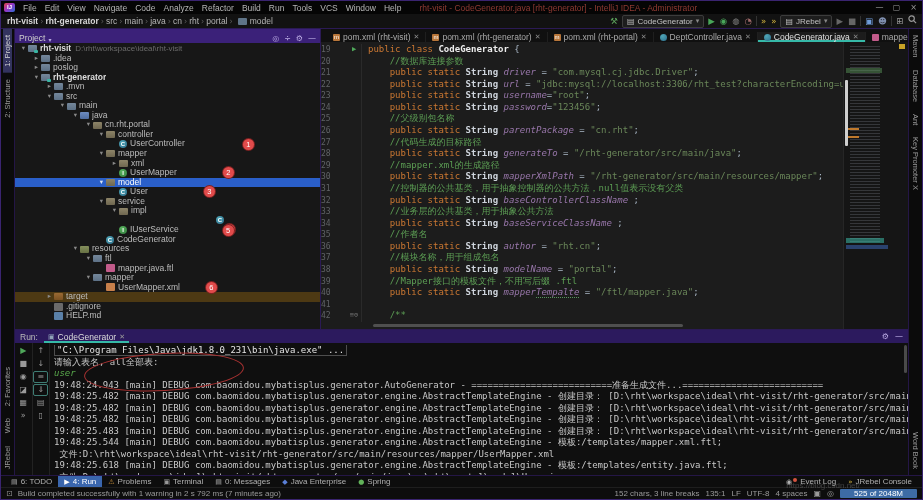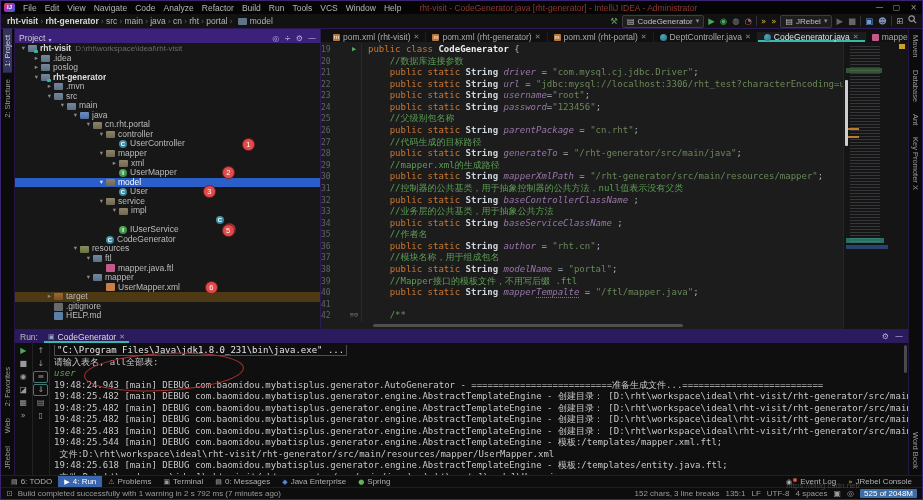--- a/index.html
+++ b/index.html
@@ -144,21 +144,21 @@
   .tw-item.active{background:#3a66ad;color:#fff;}
   .tw-item .icon{font-size:7px;}
   .tw-right{margin-left:auto;display:flex;}
   .evt-dot{width:4px;height:4px;border-radius:50%;background:#d4533f;margin-left:-2px;margin-top:-4px;}
 
   .statusbar{height:11px;background:#0d0d0d;border-top:1px solid #1e1e1e;display:flex;align-items:center;
     font-size:8px;color:#9a9a9a;flex:0 0 auto;padding:0 5px;position:relative;}
   .sb-left-icon{font-size:8px;margin-right:5px;color:#8a8a8a;}
   .sb-right{margin-left:auto;display:flex;align-items:center;gap:6px;}
   .sb-seg{white-space:nowrap;}
-  .sb-mem{background:#3d6ba5;color:#fff;padding:0 4px;border-radius:1px;}
+  .sb-mem{background:#3d6ba5;color:#fff;padding:0 14px;border-radius:1px;}
   .watermark{position:absolute;right:62px;top:-7px;color:rgba(255,255,255,.20);font-size:8px;pointer-events:none;}
 </style>
 </head>
 <body>
 
 <div class="window">
 
   <div class="titlebar">
     <div class="app-logo">IJ</div>
     <div id="menubar" style="display:flex;">

